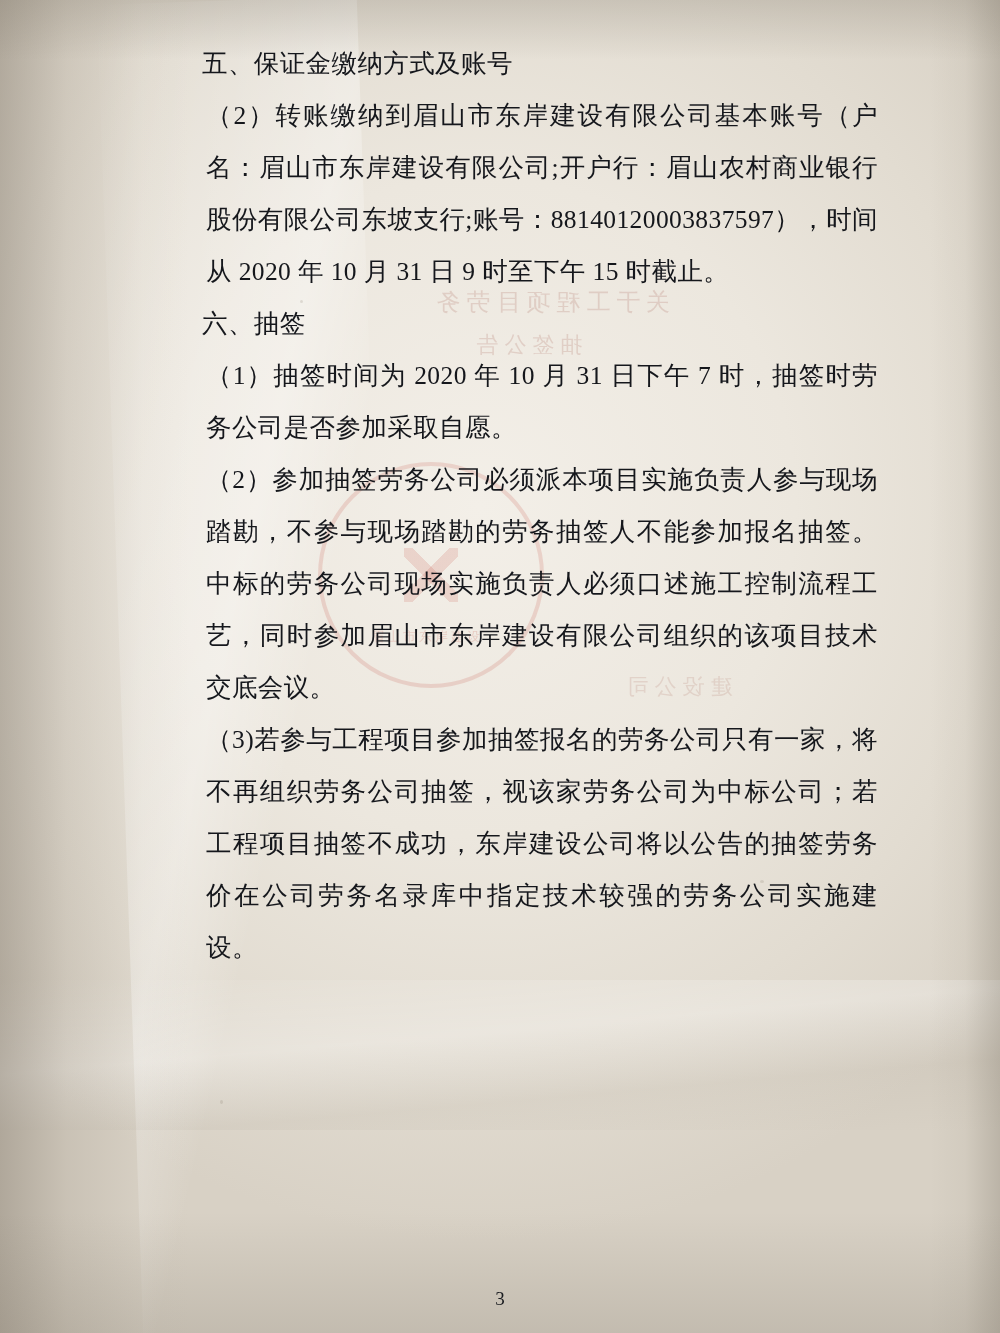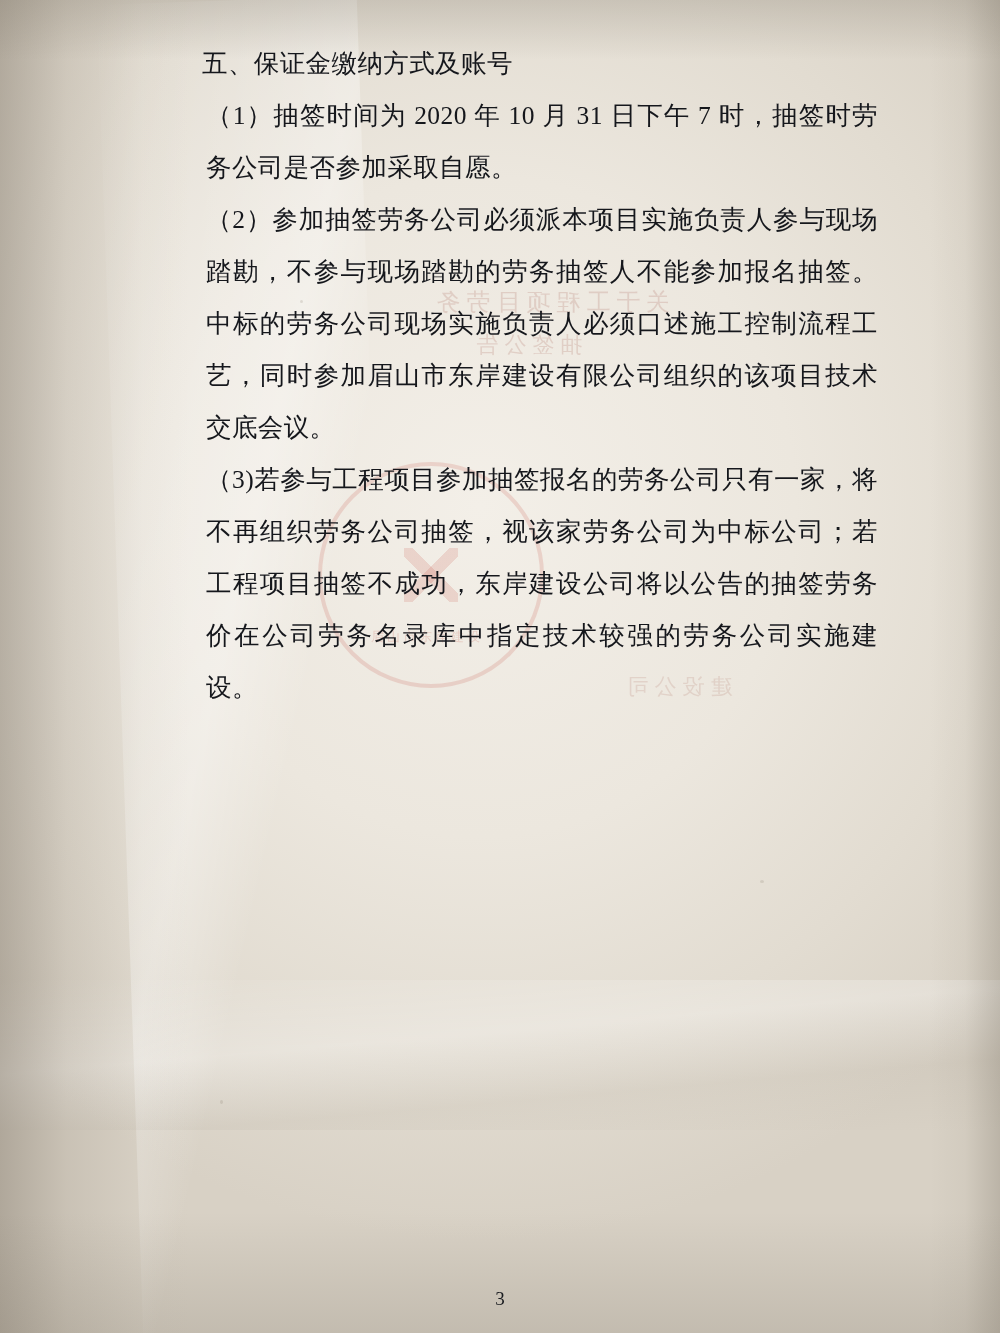--- a/index.html
+++ b/index.html
@@ -152,19 +152,21 @@
   <div class="ghost ghost1">关于工程项目劳务</div>
   <div class="ghost ghost2">抽签公告</div>
   <div class="ghost ghost3">建设公司</div>
 
   <div class="speck" style="left:300px;top:300px;width:3px;height:3px;"></div>
   <div class="speck" style="left:760px;top:880px;width:4px;height:3px;"></div>
   <div class="speck" style="left:220px;top:1100px;width:3px;height:4px;"></div>
 
   <div class="content">
     <p class="para ind2">五、保证金缴纳方式及账号</p>
+    <p class="para ind1">（2）转账缴纳到眉山市东岸建设有限公司基本账号（户名：眉山市东岸建设有限公司;开户行：眉山农村商业银行股份有限公司东坡支行;账号：88140120003837597），时间从 2020 年 10 月 31 日 9 时至下午 15 时截止。</p>
+    <p class="para ind2">六、抽签</p>
     <p class="para ind1">（1）抽签时间为 2020 年 10 月 31 日下午 7 时，抽签时劳务公司是否参加采取自愿。</p>
     <p class="para ind1">（2）参加抽签劳务公司必须派本项目实施负责人参与现场踏勘，不参与现场踏勘的劳务抽签人不能参加报名抽签。中标的劳务公司现场实施负责人必须口述施工控制流程工艺，同时参加眉山市东岸建设有限公司组织的该项目技术交底会议。</p>
     <p class="para ind1">（3)若参与工程项目参加抽签报名的劳务公司只有一家，将不再组织劳务公司抽签，视该家劳务公司为中标公司；若工程项目抽签不成功，东岸建设公司将以公告的抽签劳务价在公司劳务名录库中指定技术较强的劳务公司实施建设。</p>
   </div>
 
   <div class="page-number">3</div>
 </div>
 
 </body></html>

